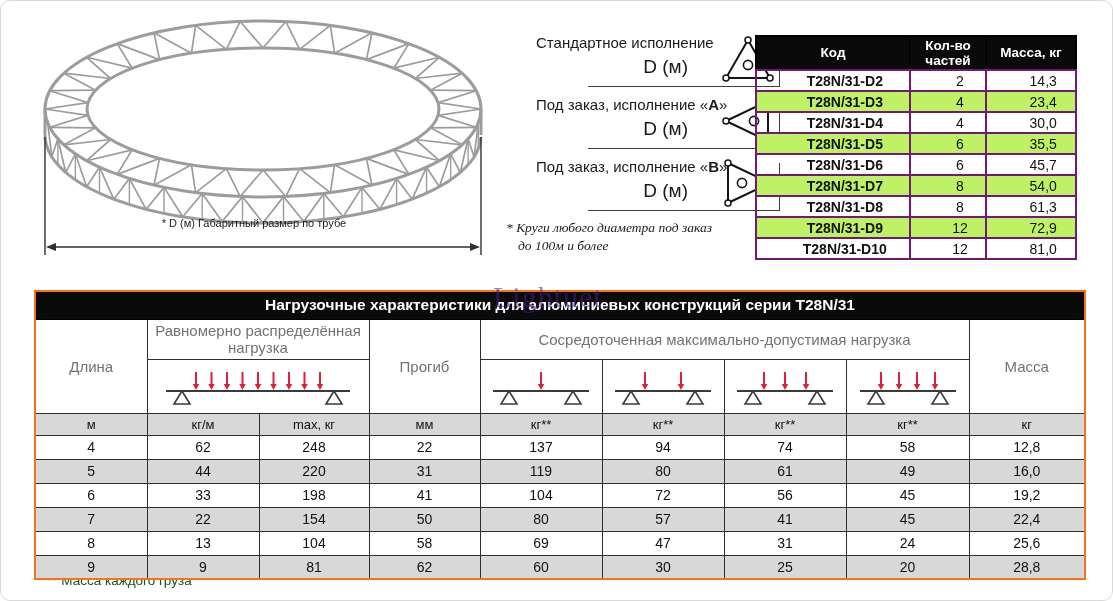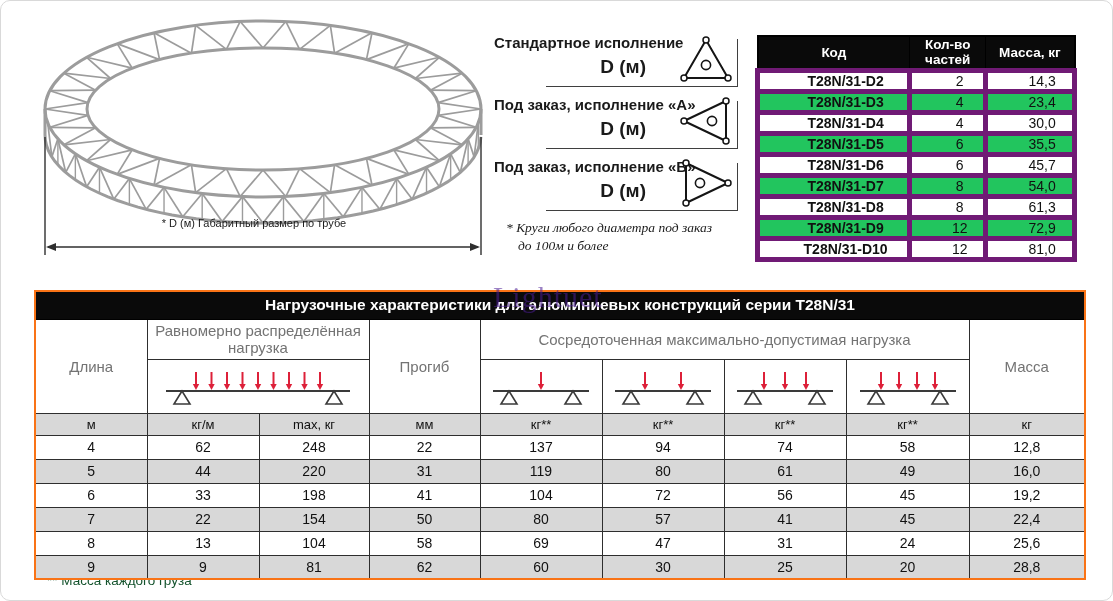--- a/index.html
+++ b/index.html
@@ -16,21 +16,21 @@
   }
 
   
   .truss-svg { position:absolute; left:12px; top:8px; }
   .truss-caption {
     position:absolute; left:12px; top:216px; width:482px;
     text-align:center; font-size:11px; color:#1a1a1a;
   }
 
   
-  .variants { position:absolute; left:487px; top:24px; width:250px;font-weight:bold; }
+  .variants { position:absolute; left:529px; top:24px; width:250px; }
   .variant { position:relative; height:62px; }
   .v-label { position:absolute; left:6px; top:9px; font-size:15px; white-space:nowrap; color:#1a1a1a; }
   .v-dim   { position:absolute; right:92px; bottom:9px; font-size:19px; color:#1a1a1a; }
   .v-icon  { position:absolute; right:4px; bottom:3px; }
   .v-underline { position:absolute; left:58px; right:0; bottom:0; height:0; border-bottom:1.5px solid #3f3f3f; }
   .v-underline::after {
     content:""; position:absolute; right:0; bottom:0; height:47px;
     border-right:1.5px solid #3f3f3f;
   }
   .variants-note {
@@ -42,25 +42,25 @@
   
   .parts-table {
     position:absolute; left:754px; top:34px; width:322px;
     border-collapse:collapse; table-layout:fixed; border:2px solid #000;
   }
   .parts-table th {
     background:#0a0a0a; color:#fff; font-size:13.5px; line-height:1.12;
     height:34px; font-weight:bold; border:1px solid #000; text-align:center;
   }
   .parts-table td {
-    border:5px solid #701a75; text-align:center;
+    border:2px solid #701a75; text-align:center;
     font-size:14px; height:21px;padding-left:24px;
   }
   .parts-table td.code { font-weight:bold; }
-  .parts-table tr.alt { background:#22c55e; }
+  .parts-table tr.alt { background:#bef264; }
 
   
   .load-table {
     position:absolute; left:33px; top:289px; width:1050px;
     border-collapse:collapse; table-layout:fixed; border:2px solid #f97316;
     z-index:2;
   }
   .load-table td { border:1px solid #2e2e2e; text-align:center; vertical-align:middle; }
   .load-table .titlebar {
     background:#0a0a0a; color:#fff; font-weight:bold; font-size:15.5px;

